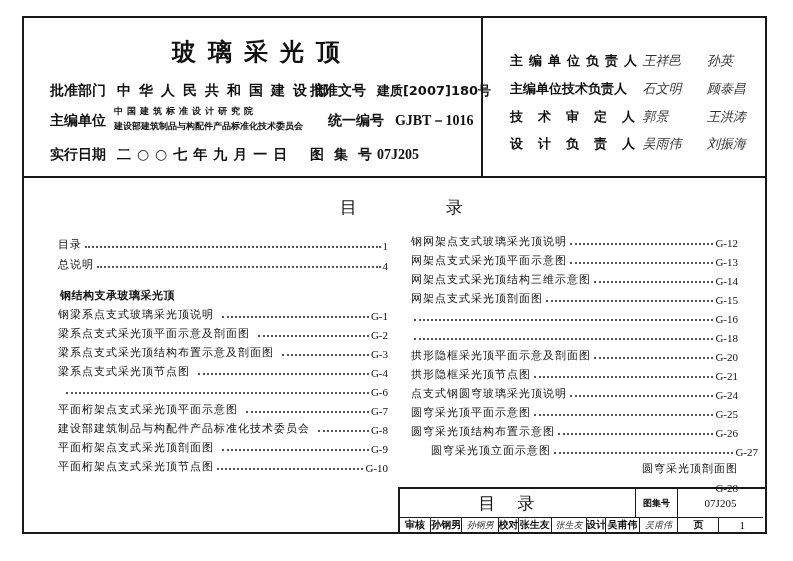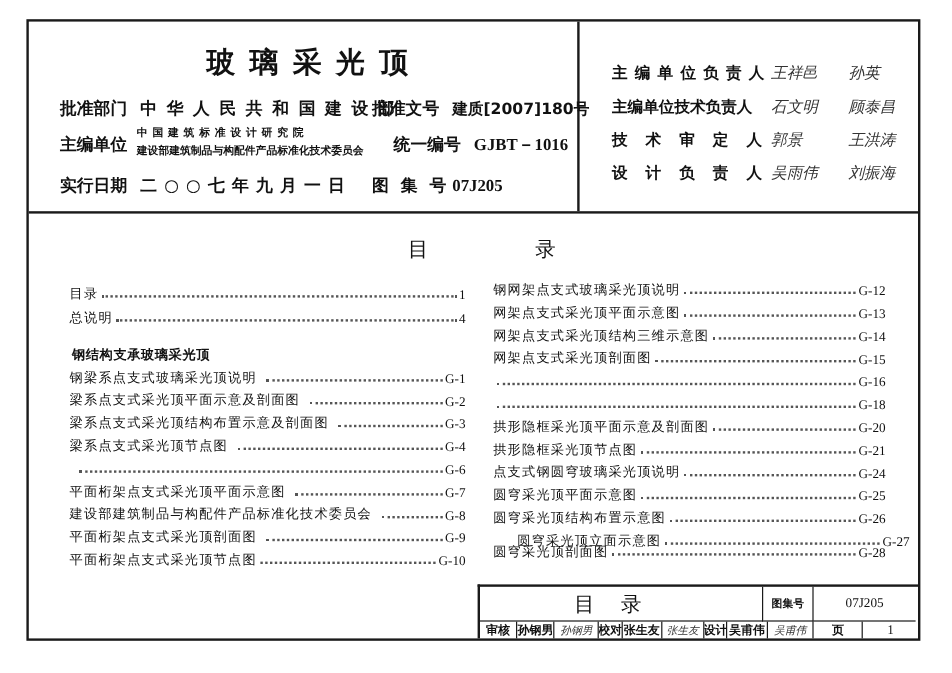--- a/index.html
+++ b/index.html
@@ -244,21 +244,21 @@
   <div class="toc-item" style="top:423px;width:327px;">
     <span class="t">圆穹采光顶结构布置示意图</span>
     <span class="dots"></span>
     <span class="p">G-26</span>
   </div>
   <div class="toc-item" style="top:442px;width:327px;margin-left:20px;">
     <span class="t">圆穹采光顶立面示意图</span>
     <span class="dots"></span>
     <span class="p">G-27</span>
   </div>
-  <div class="toc-item" style="top:451px;width:327px;">
+  <div class="toc-item" style="top:461px;width:327px;flex-direction:column;">
     <span class="t">圆穹采光顶剖面图</span>
     <span class="dots"></span>
     <span class="p">G-28</span>
   </div>
 </div>
 
 <div class="tblock">
   <div class="tb-name">目录</div>
   <div class="tb-lbl">图集号</div>
   <div class="tb-val">07J205</div>

